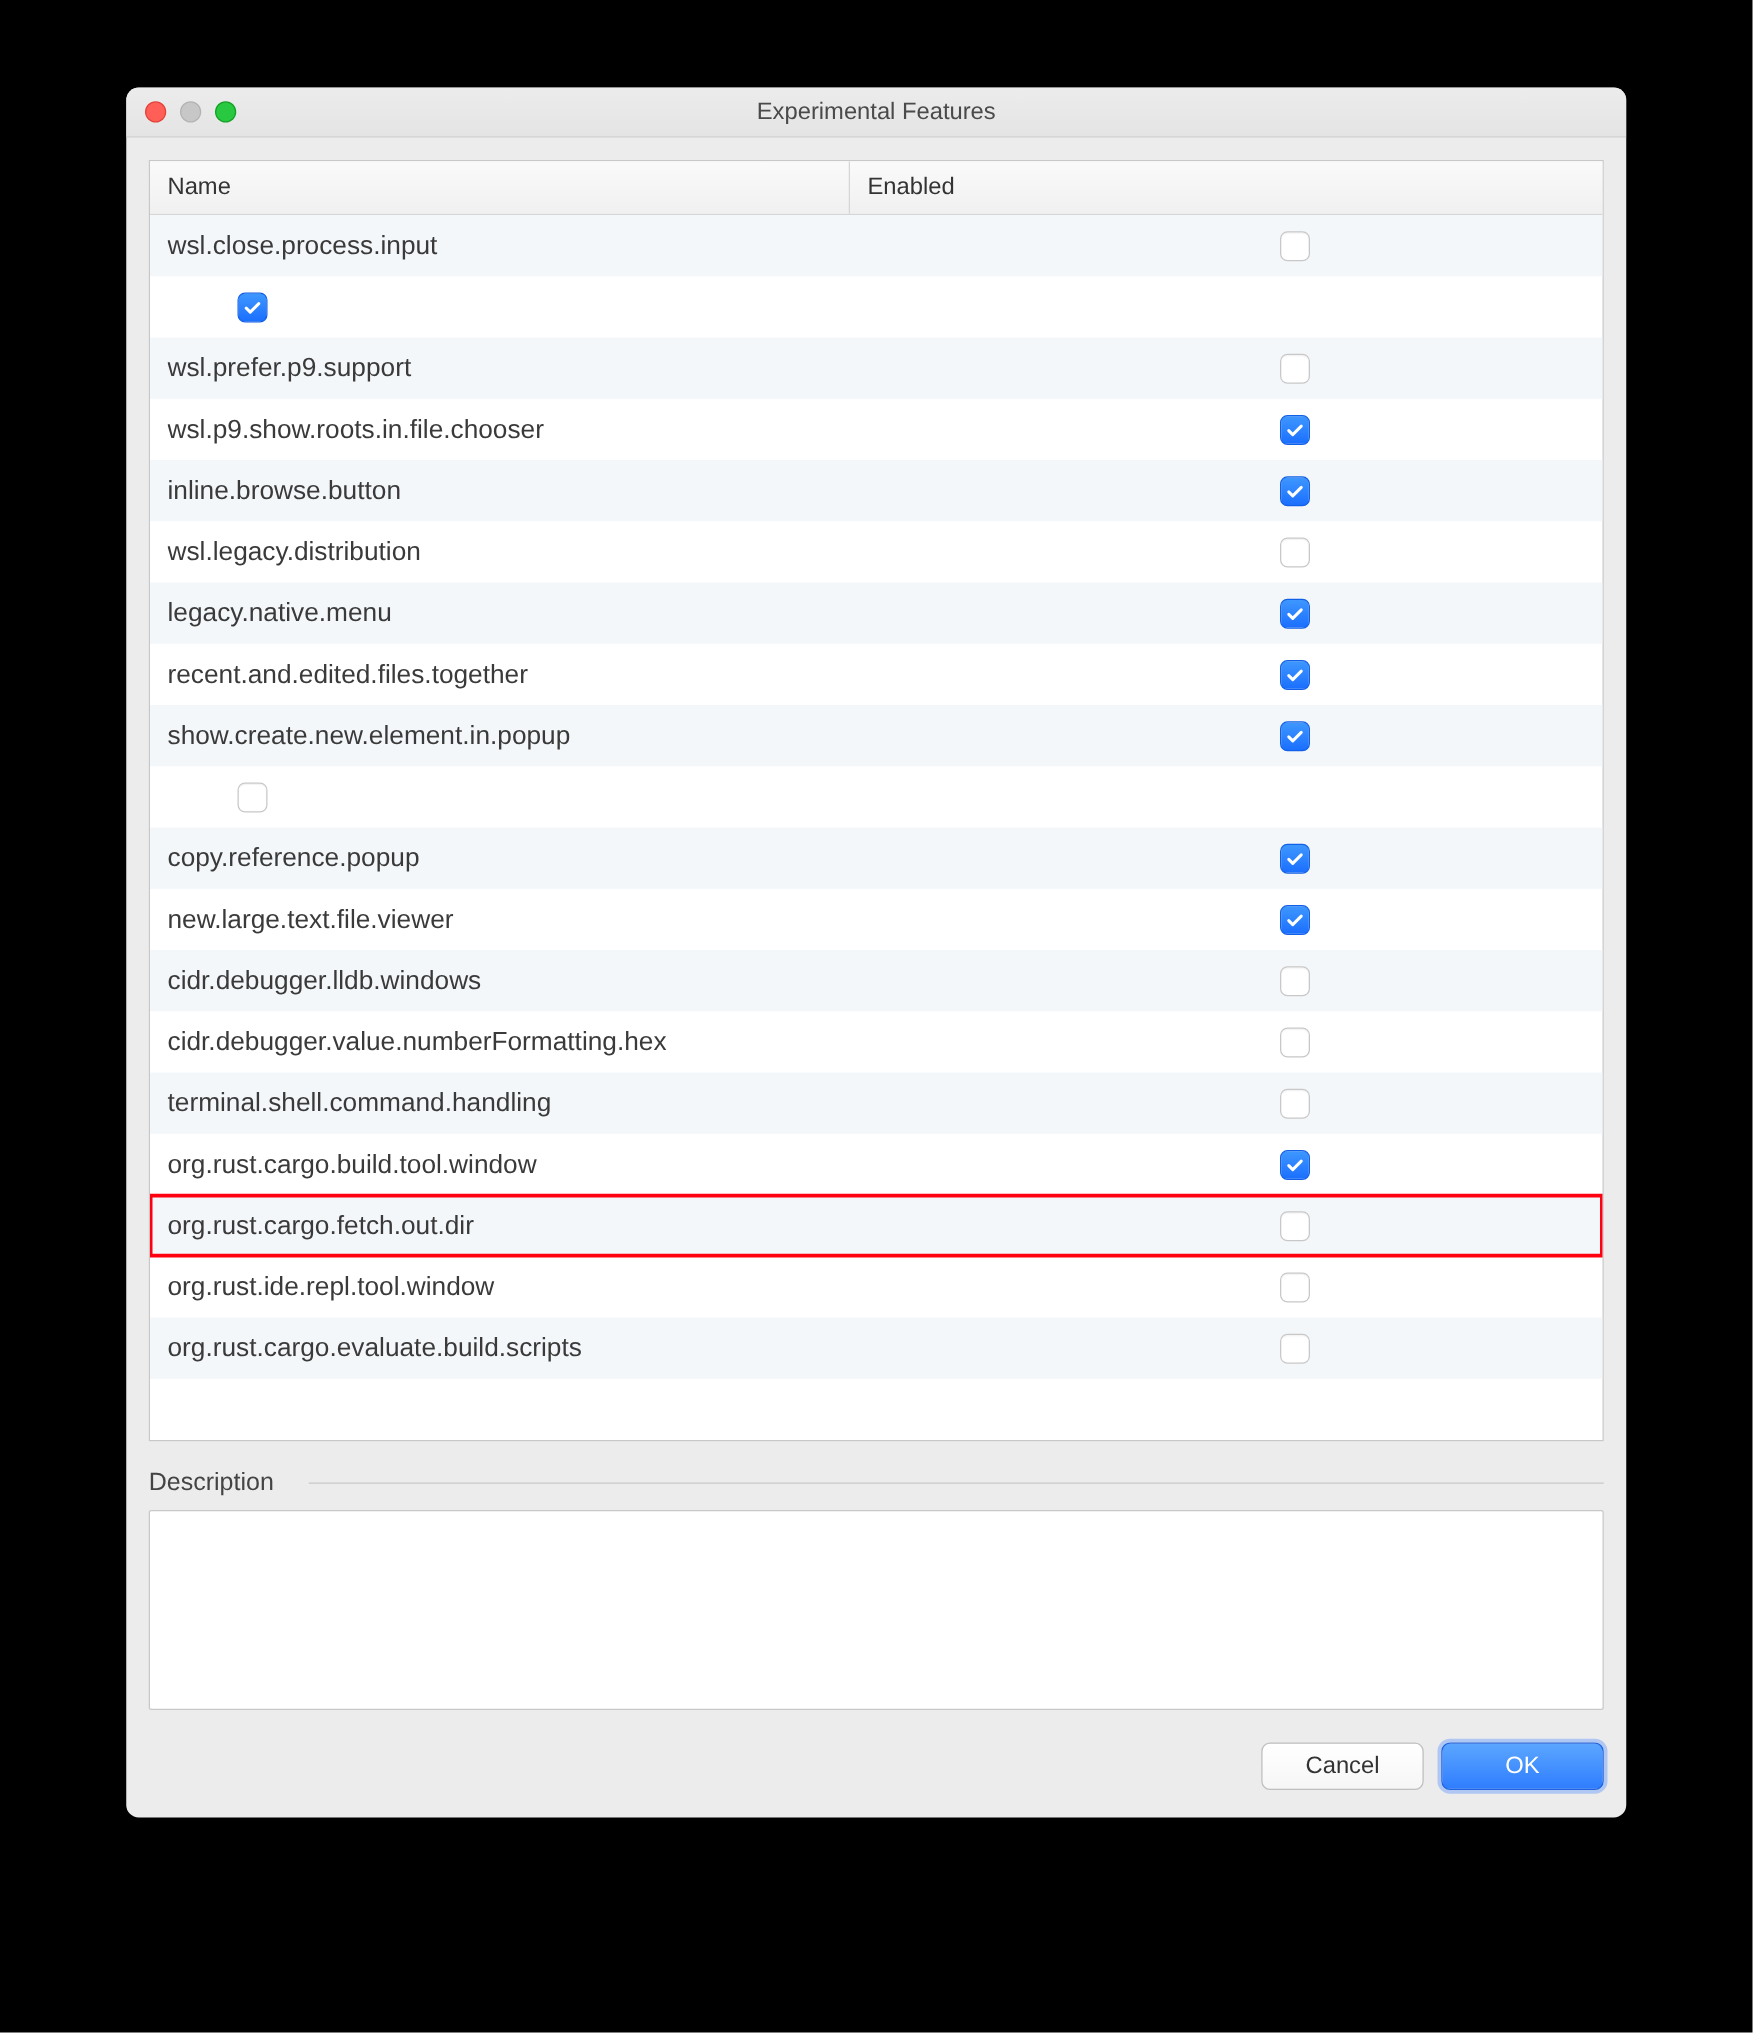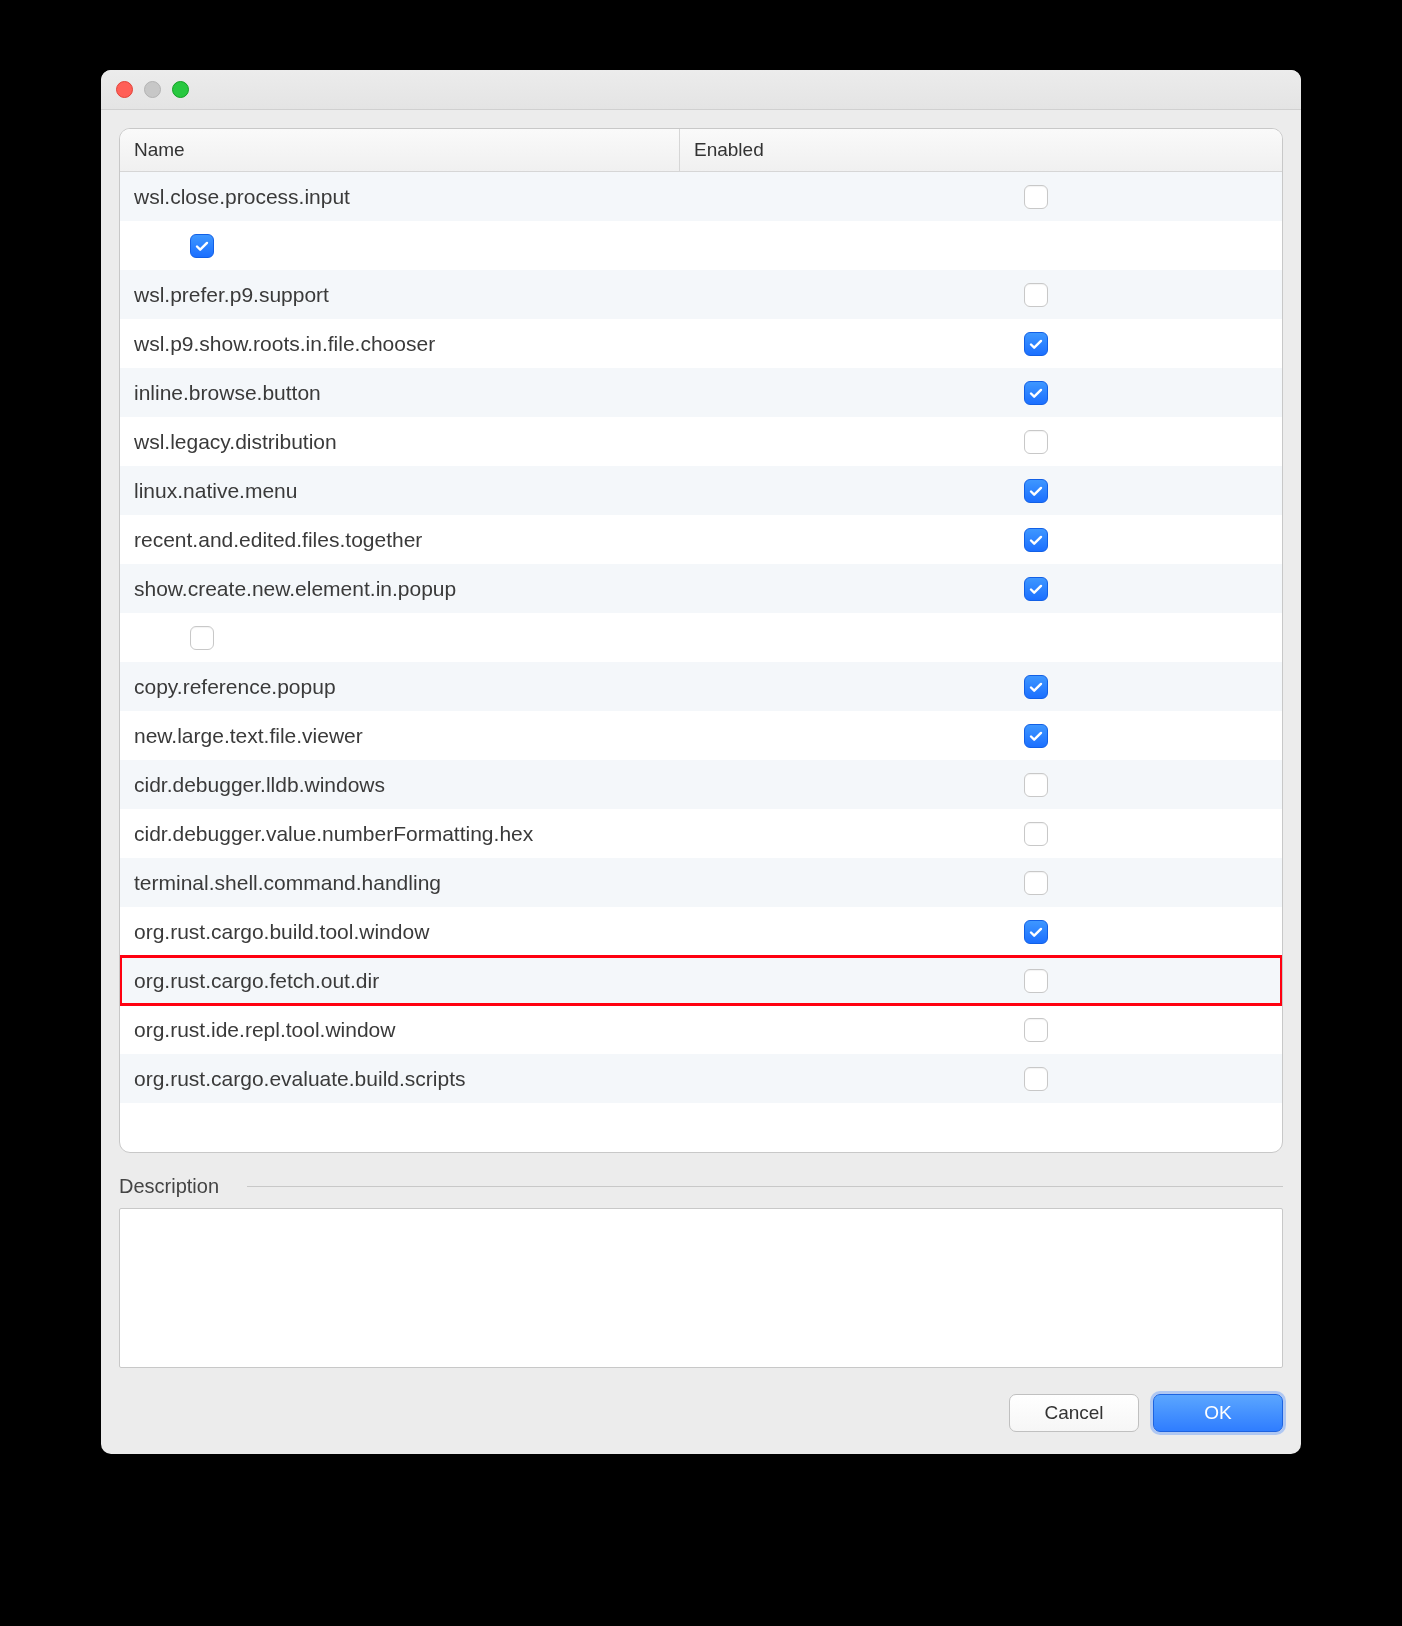--- a/index.html
+++ b/index.html
@@ -43,21 +43,21 @@
     text-align: center;
     font-size: 19px;
     color: #4a4a4a;
     pointer-events: none;
   }
 
   .content { padding: 18px 18px 22px 18px; }
 
   .table-wrap {
     border: 1px solid #c8c8c8;
-    border-radius: 11px;
+    border-radius: 0;
     background: #fff;
     overflow: hidden;
   }
   .thead {
     display: flex;
     background: linear-gradient(#fafafa,#f0f0f0);
     border-bottom: 1px solid #d6d6d6;
   }
   .th {
     padding: 10px 14px;
@@ -154,20 +154,21 @@
 </head>
 <body>
 
 <div class="window">
   <div class="titlebar">
     <div class="traffic-lights">
       <div class="tl tl-close"></div>
       <div class="tl tl-min"></div>
       <div class="tl tl-zoom"></div>
     </div>
+    <div class="title">Experimental Features</div>
   </div>
 
   <div class="content">
 
     <div class="table-wrap">
       <div class="thead">
         <div class="th th-name">Name</div>
         <div class="th th-enabled">Enabled</div>
       </div>
       <div class="tbody" id="tbody">
@@ -212,21 +213,21 @@
               </div>
             </div>
           </div>
           <div class="row">
             <div class="name">wsl.legacy.distribution</div>
             <div class="chk-cell">
               <div class="checkbox off"></div>
             </div>
           </div>
           <div class="row alt">
-            <div class="name">linux.native.menu</div>
+            <div class="name">legacy.native.menu</div>
             <div class="chk-cell">
               <div class="checkbox on">
                 <svg viewBox="0 0 16 16">
                   <path d="M3 8.5 L6.2 11.7 L13 4.9" stroke="#fff" stroke-width="2.4" fill="none" stroke-linecap="round" stroke-linejoin="round"></path>
                 </svg>
               </div>
             </div>
           </div>
           <div class="row">
             <div class="name">recent.and.edited.files.together</div>

